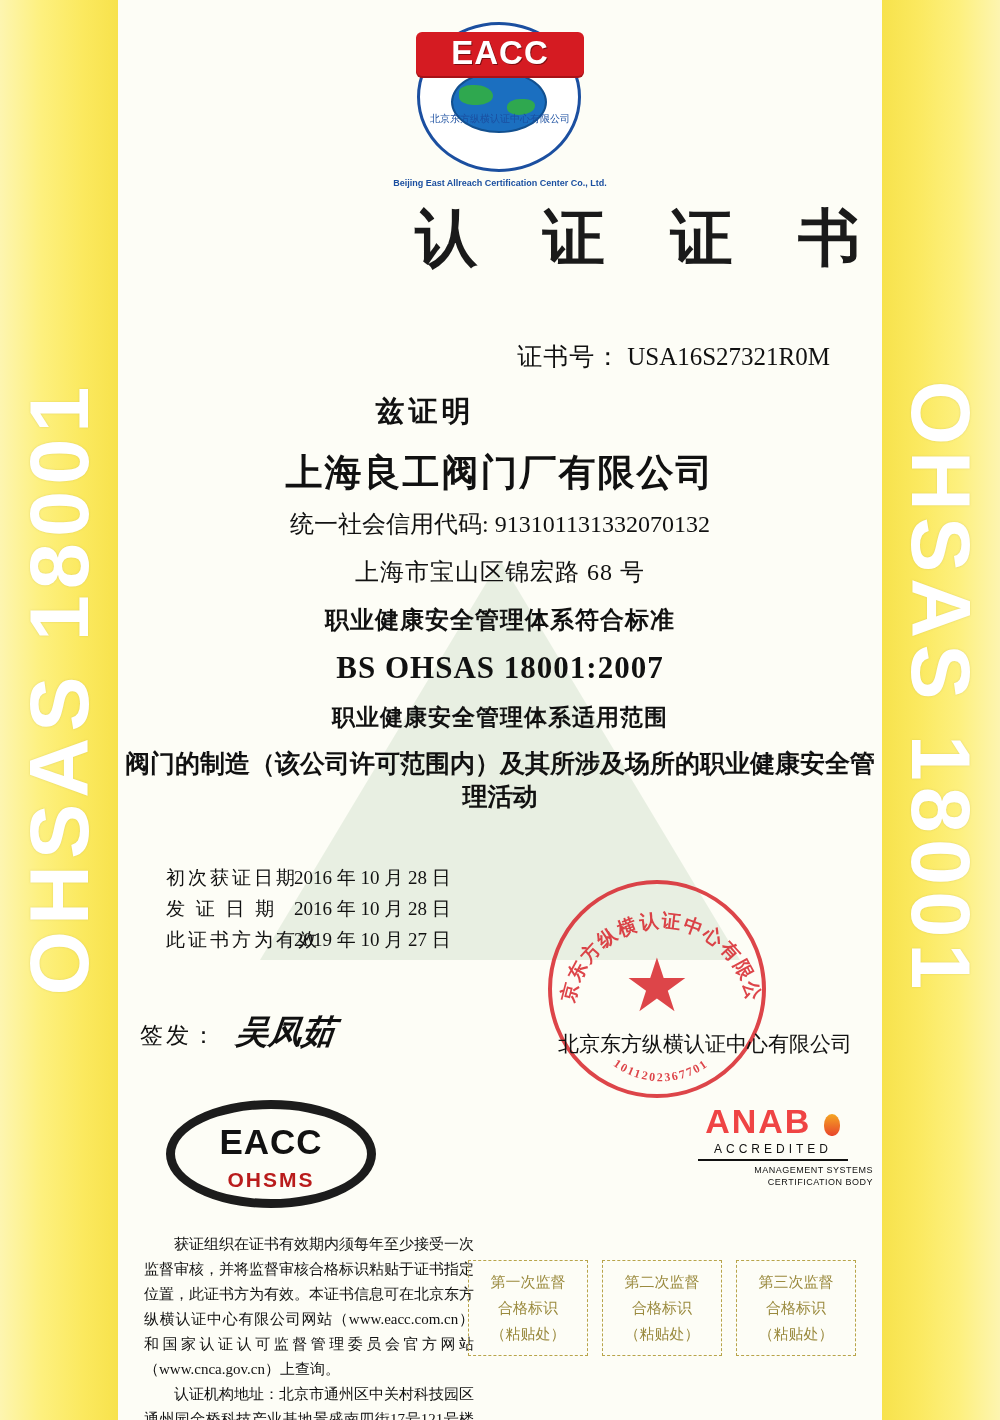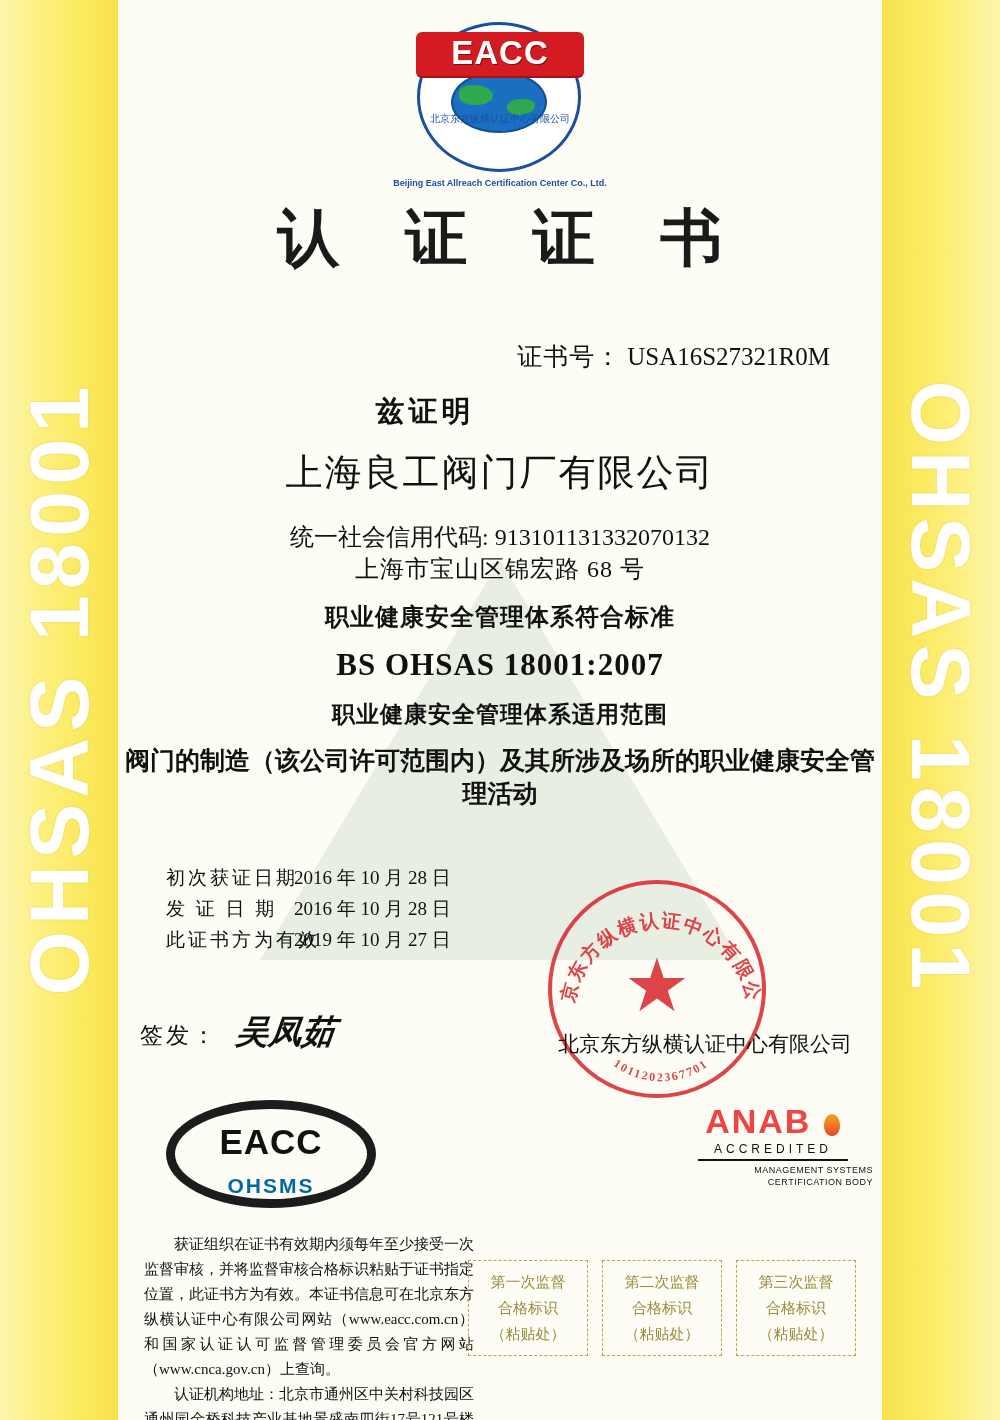--- a/index.html
+++ b/index.html
@@ -172,21 +172,21 @@
     font-family: "Liberation Sans", sans-serif;
     font-weight: bold;
     margin-top: 40px;
   }
 
   
   .cert-title {
     position: absolute;
     left: 0; right: 0;
     top: 196px;
-    text-align: center;
+    text-align: right;
     font-family: "DejaVu Serif", serif;
     font-weight: bold;
     font-size: 62px;
     letter-spacing: 22px;
     color: #1a1a1a;
     text-indent: 22px;
   }
 
   
   .cert-no {
@@ -197,22 +197,22 @@
     color: #111;
     white-space: nowrap;
   }
   .cert-no .label { letter-spacing: 1px; }
   .cert-no .value { font-family: "Liberation Serif", serif; margin-left: 6px; }
 
   
   .body-block { position: absolute; left: 0; right: 0; top: 392px; text-align: center; }
   .line { text-align: center; color: #111; }
   .l-hereby { font-size: 29px; font-weight: bold; letter-spacing: 4px; margin-bottom: 16px; padding-right: 150px; }
-  .l-company { font-size: 37px; font-weight: normal; letter-spacing: 2px; margin-bottom: 23px; }
-  .l-credit { font-size: 24px; letter-spacing: 0px; }
+  .l-company { font-size: 37px; font-weight: bold; letter-spacing: 2px; margin-bottom: 10px; }
+  .l-credit { font-size: 24px; letter-spacing: 0px; margin-bottom: 16px; }
   .l-address { font-size: 24px; letter-spacing: 1px; margin-bottom: 16px; }
   .l-conform { font-size: 24px; font-weight: bold; letter-spacing: 1px; margin-bottom: 14px; }
   .l-standard { font-size: 31px; font-weight: bold; letter-spacing: 1px; margin-bottom: 16px; font-family:"Liberation Serif",serif;}
   .l-scopelabel { font-size: 23px; font-weight: bold; letter-spacing: 1px; margin-bottom: 14px; }
   .l-scope { font-size: 25px; font-weight: bold; letter-spacing: 0px; }
 
   
   .dates {
     position: absolute;
     left: 48px;
@@ -305,27 +305,27 @@
     text-align: center;
     font-family: "Liberation Sans", sans-serif;
     font-weight: bold;
     font-size: 35px;
     letter-spacing: 1px;
     color: #111;
   }
   .ohsms-sub {
     position: absolute;
     left: 0; right: 0;
-    top: 74px;
+    top: 68px;
     text-align: center;
     font-family: "Liberation Sans", sans-serif;
     font-weight: bold;
     font-size: 21px;
     letter-spacing: 2px;
-    color: #0369a1;
+    color: #b91c1c;
   }
 
   
   .anab-mark {
     position: absolute;
     left: 555px;
     top: 1102px;
     width: 200px;
     text-align: center;
   }

